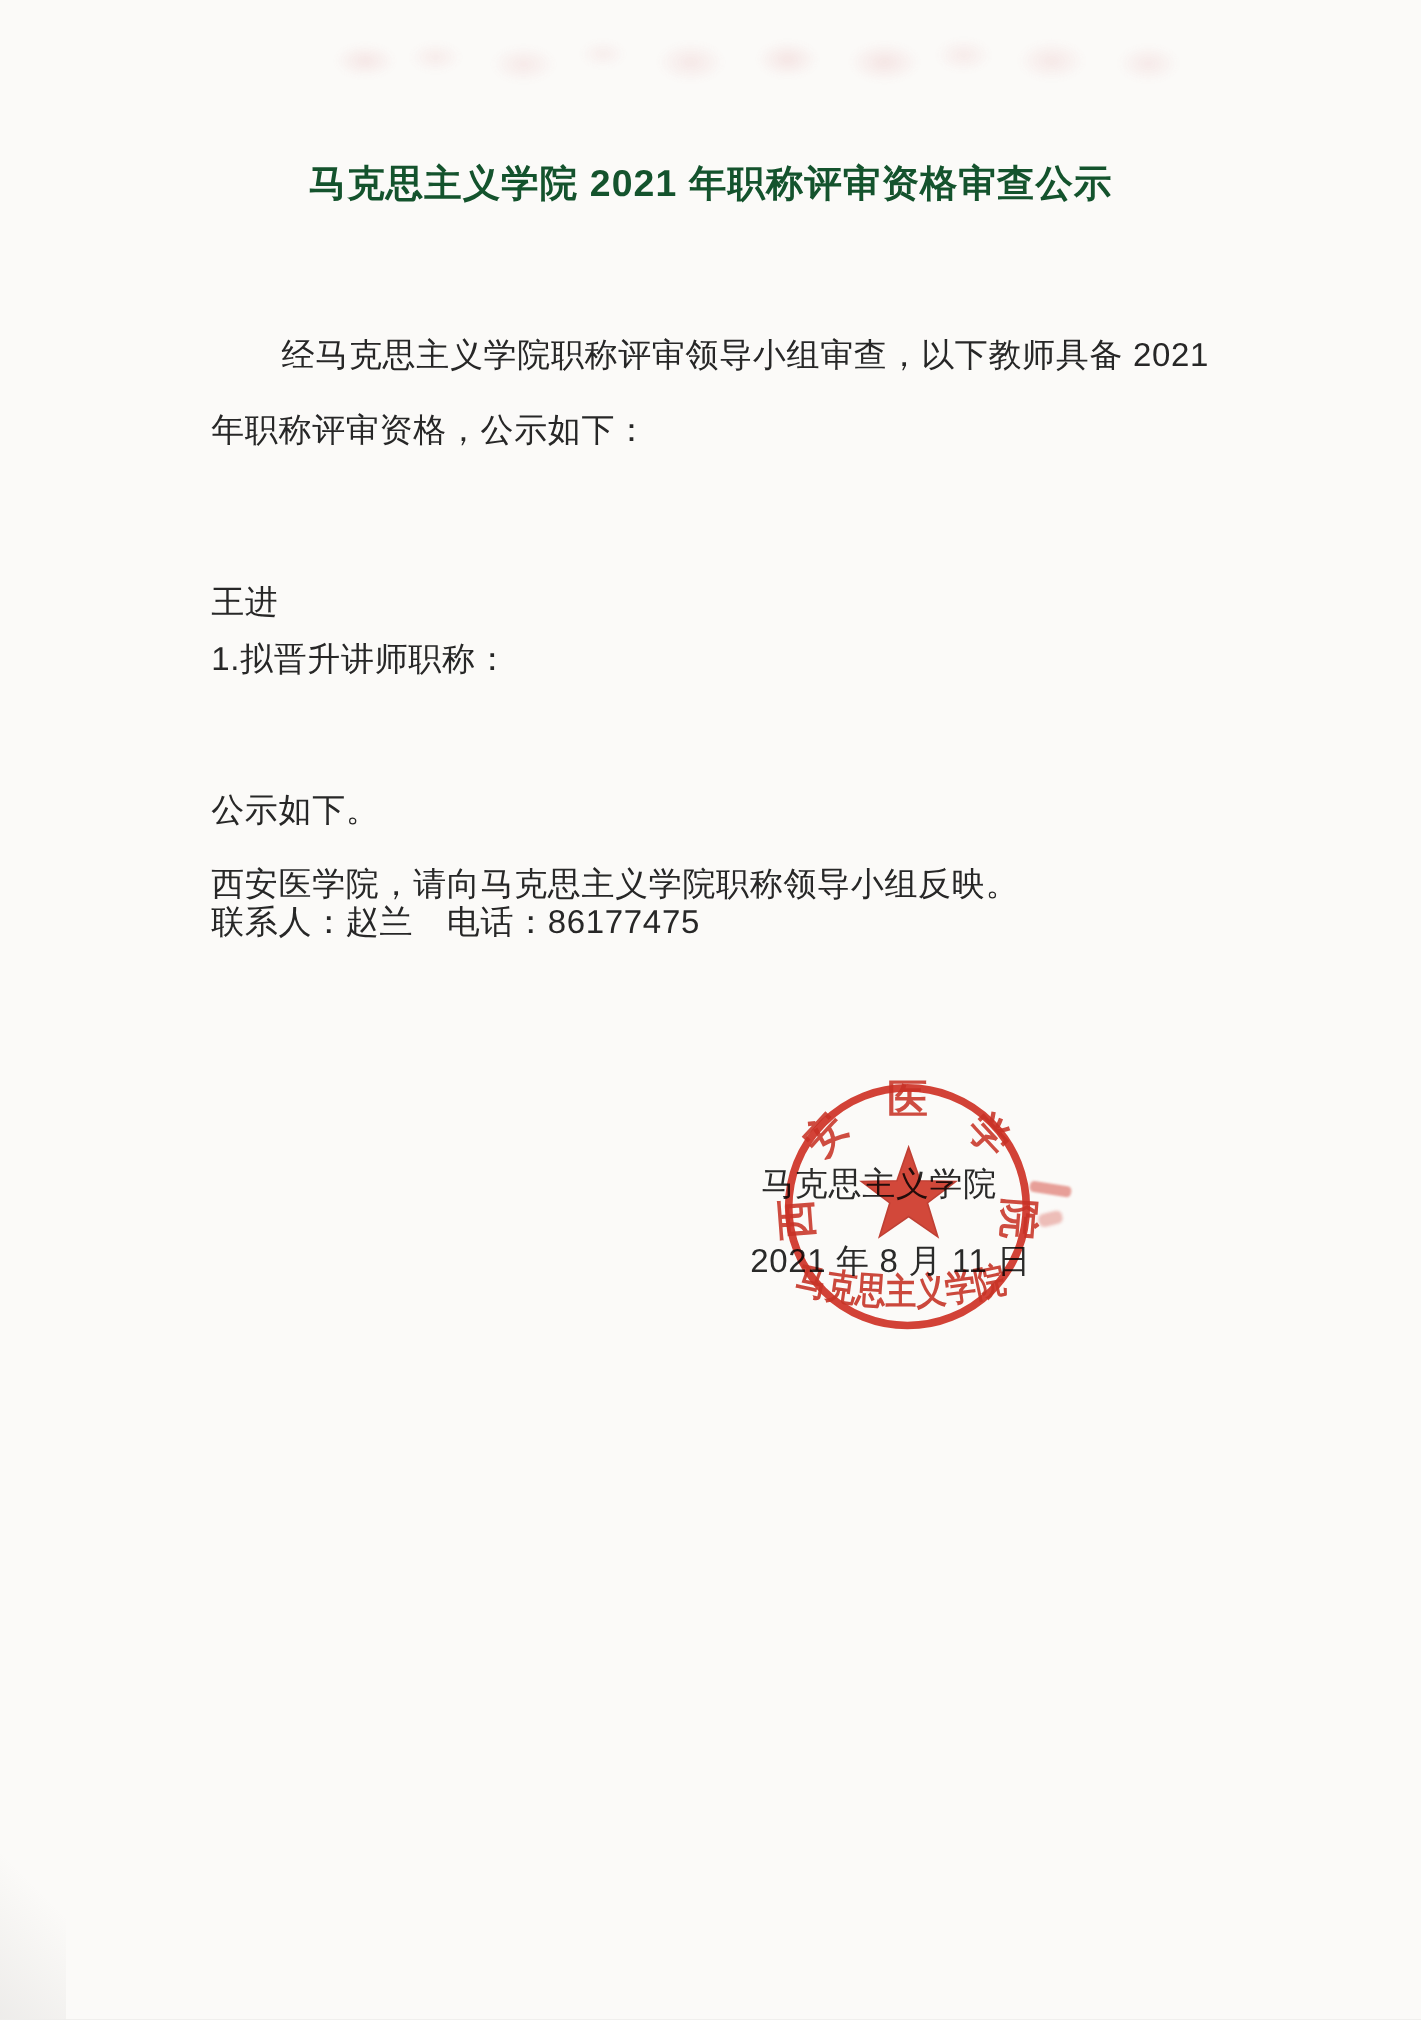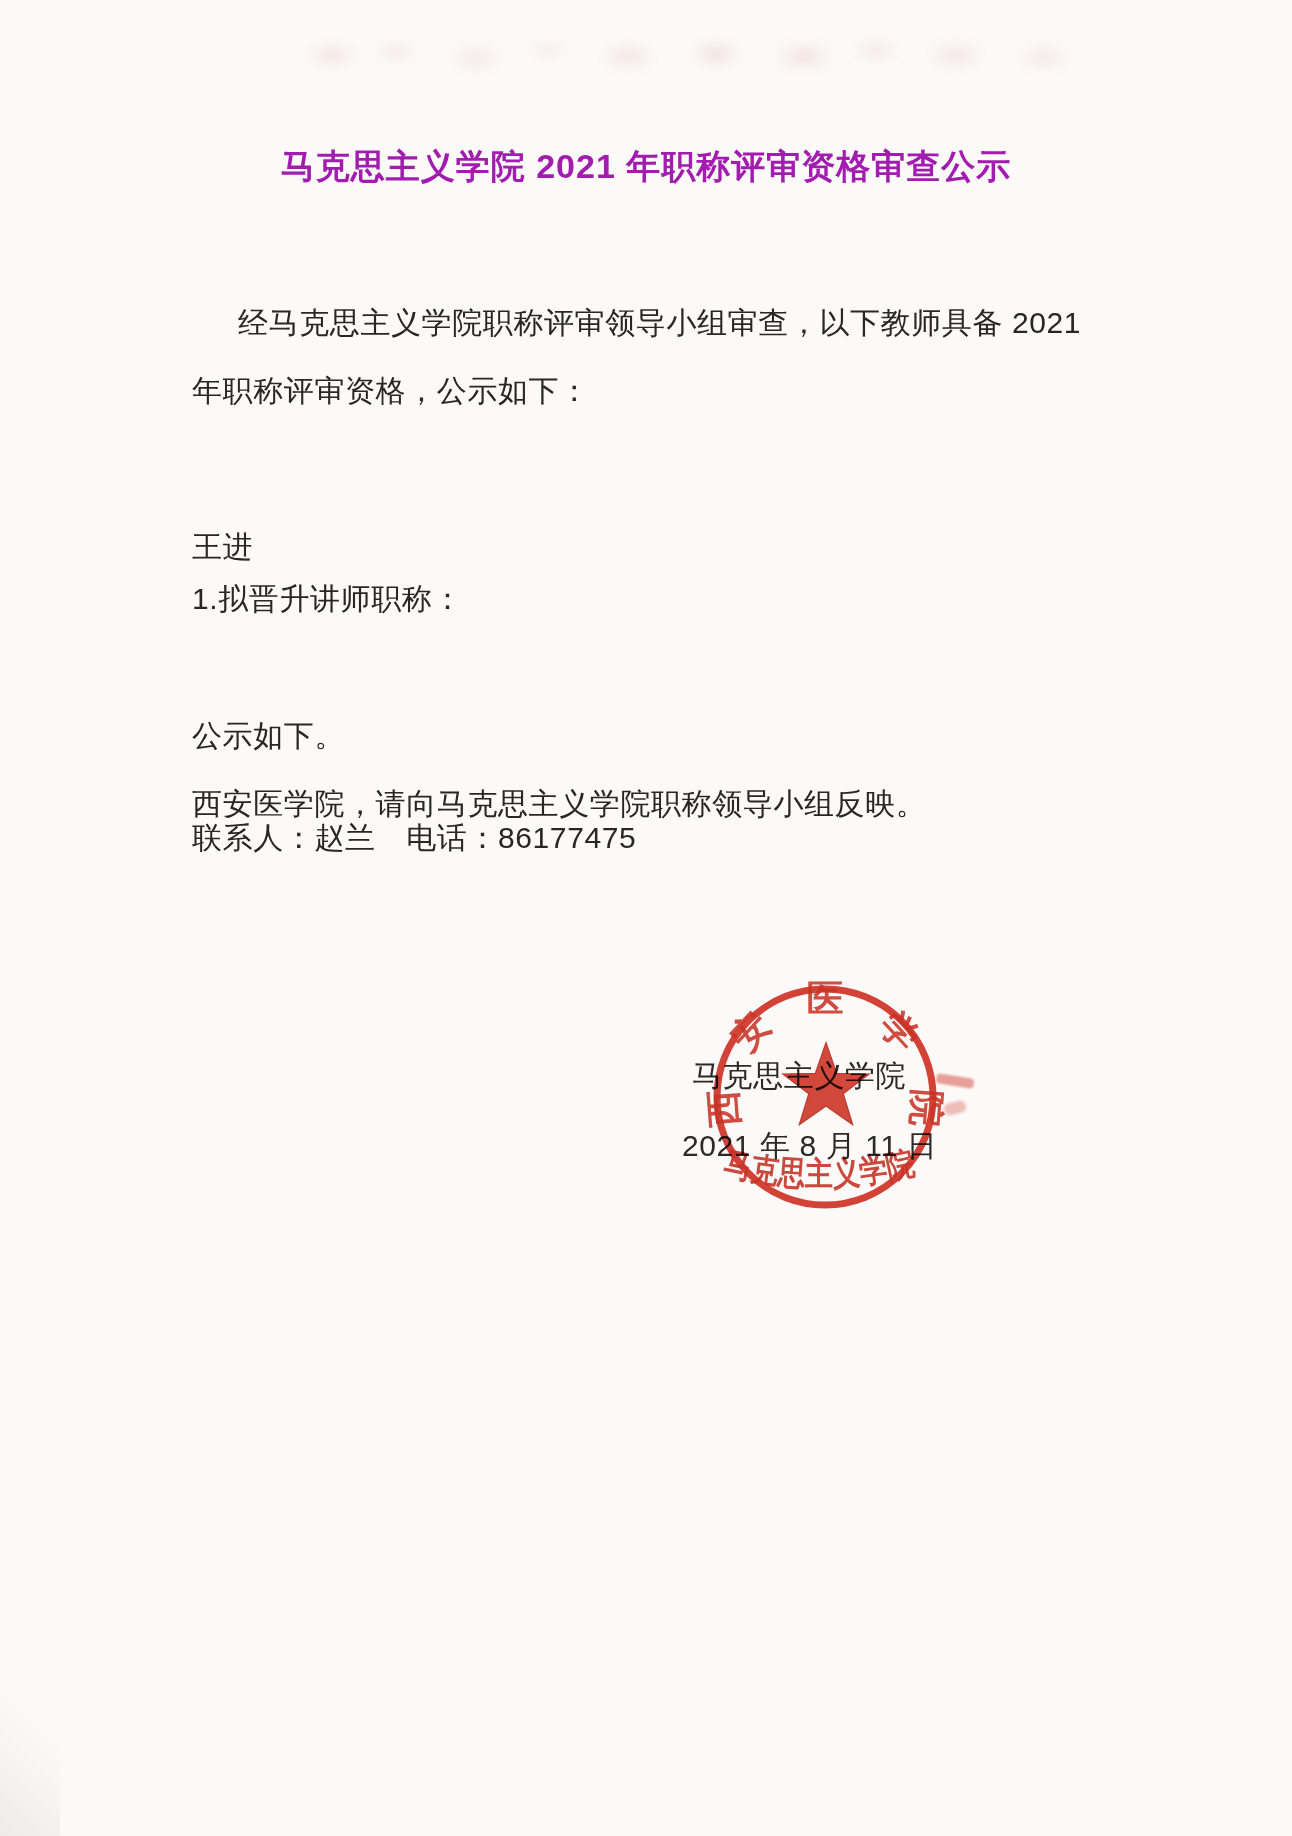--- a/index.html
+++ b/index.html
@@ -28,28 +28,28 @@
       radial-gradient(ellipse 40px 24px at 93% 64%, rgba(224,160,162,.24), transparent 70%);
   }
   .corner-shade{
     position:absolute;left:0;bottom:0;width:60px;height:160px;
     background:linear-gradient(45deg, rgba(120,115,110,.10), transparent 70%);
   }
   .doc-title{
     position:absolute;left:0;right:0;top:144px;
     text-align:center;
     font-size:34px;font-weight:bold;letter-spacing:1px;
-    color:#a21caf;
+    color:#14532d;
   }
   .line{
     position:absolute;left:192px;
     font-size:30px;letter-spacing:.6px;
     white-space:nowrap;color:#272727;
   }
-  .indent{left:238px;}
+  .indent{left:256px;}
   .sig{
     position:absolute;white-space:nowrap;
     font-size:30px;letter-spacing:.6px;color:#2a2a2a;
     z-index:3;mix-blend-mode:multiply;
   }
   .seal{
     position:absolute;left:705px;top:977px;width:240px;height:240px;
     z-index:2;mix-blend-mode:multiply;opacity:.95;
   }
   .seal-smudge{

